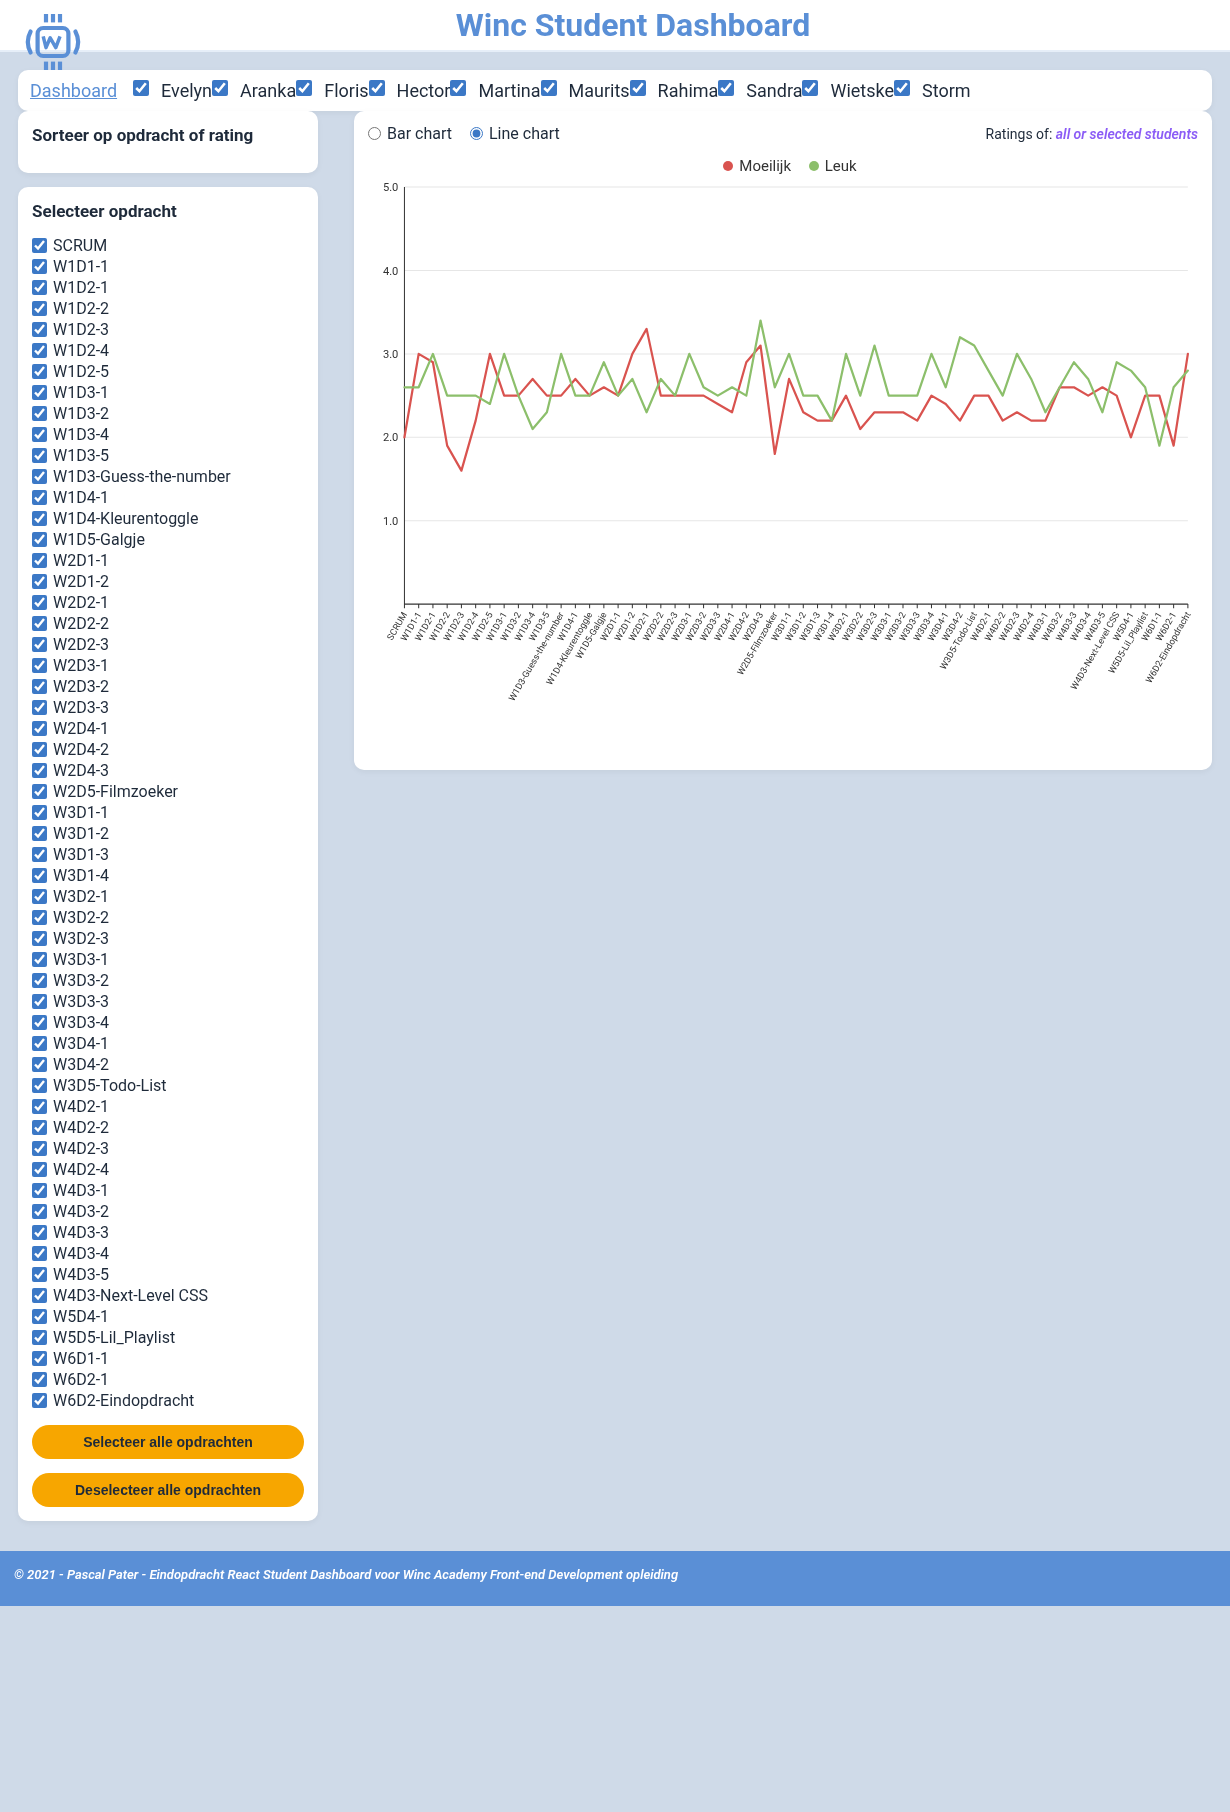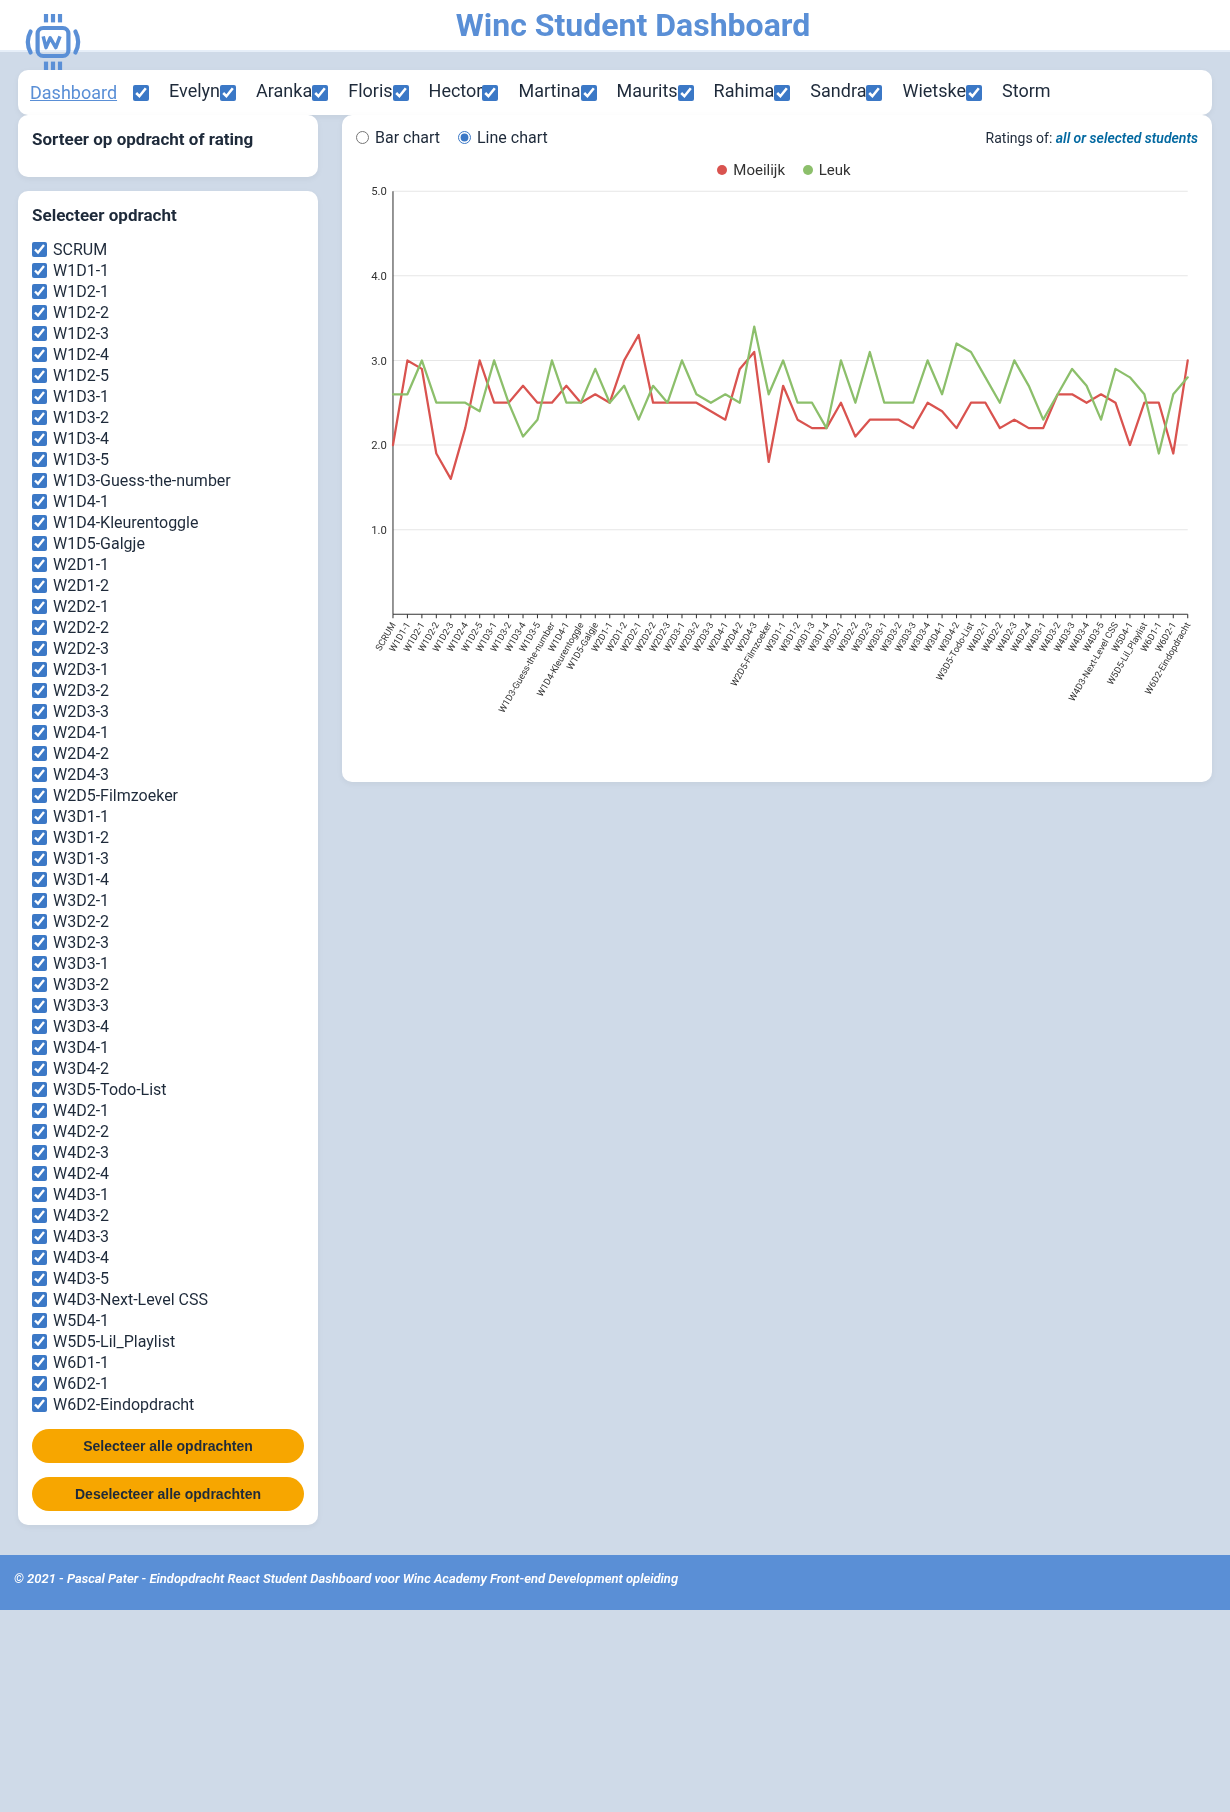--- a/index.html
+++ b/index.html
@@ -4,38 +4,38 @@
 <style>
   * { box-sizing: border-box; margin: 0; padding: 0; }
   body { font-family: -apple-system, BlinkMacSystemFont, "Segoe UI", Roboto, Arial, sans-serif; background: #cfdae8; color: #1e2a3a; }
   header.top { background: #fff; display: flex; align-items: center; padding: 6px 18px; border-bottom: 2px solid #e6eef8; }
   .logo-box { width: 36px; height: 36px; background: #fff; }
   .logo-box svg { width: 70px; height: 70px; }
   .app-title { flex: 1; text-align: center; font-size: 32px; font-weight: 700; color: #5a8fd6; }
   .page { padding: 18px; }
   .nav-card { background: #fff; border-radius: 10px; padding: 10px 12px; display: flex; flex-wrap: wrap; align-items: center; gap: 4px 16px; box-shadow: 0 2px 6px rgba(0,0,0,0.05); }
   .nav-link { color: #5a8fd6; text-decoration: underline; font-size: 18px; }
-  .nav-chk { display: inline-flex; align-items: flex-end; gap: 20px; font-size: 18px; color: #1e2a3a; }
+  .nav-chk { display: inline-flex; align-items: flex-start; gap: 12px; font-size: 18px; color: #1e2a3a; }
   .nav-chk input { width: 16px; height: 16px; accent-color: #3b78c6; }
   h1.page-title { text-align: center; font-size: 31px; font-weight: 700; color: #1e2a3a; margin: 22px 0 24px; }
-  .layout { display: flex; gap: 16px; align-items: flex-start; }
+  .layout { display: flex; gap: 28px; align-items: flex-start; }
   .col-left { width: 300px; display: flex; flex-direction: column; gap: 14px; }
   .card { background: #fff; border-radius: 10px; padding: 14px 14px; box-shadow: 0 2px 6px rgba(0,0,0,0.05); }
   .card h3 { font-size: 17px; font-weight: 700; margin-bottom: 14px; }
   .radio-row, .chk-row { display: flex; align-items: center; gap: 6px; font-size: 16px; padding: 1px 0; }
   .radio-row input { accent-color: #3b78c6; }
   .chk-row input { width: 15px; height: 15px; accent-color: #3b78c6; }
   .chk-list { display: flex; flex-direction: column; }
   .btn { width: 100%; background: #f7a600; border: none; border-radius: 18px; padding: 9px 8px; font-size: 14px; font-weight: 700; color: #1e2a3a; margin-top: 14px; cursor: pointer; }
   .col-right { flex: 1; padding-left: 8px; }
   .chart-card { background: #fff; border-radius: 10px; padding: 12px 14px 24px; box-shadow: 0 2px 6px rgba(0,0,0,0.05); }
   .chart-top { display: flex; justify-content: space-between; align-items: center; font-size: 15px; margin-bottom: 6px; }
   .chart-type { display: flex; gap: 18px; }
   .ratings-of { font-size: 14px; }
-  .ratings-of .yel { color: #0369a1; font-style: italic; font-weight: 600; margin-top: 36px; }
+  .ratings-of .yel { color: #8b5cf6; font-style: italic; font-weight: 600; margin-top: 36px; }
   .chart-wrap { position: relative; }
   .legend-top { text-align: center; font-size: 15px; color: #333; padding: 6px 0 4px; }
   .legend-top .dot { display: inline-block; width: 10px; height: 10px; border-radius: 50%; margin: 0 6px 0 14px; vertical-align: middle; }
   .legend-top span.lbl { vertical-align: middle; }
   svg.chart { width: 100%; height: auto; display: block; }
   .xlabel { font-size: 9px; fill: #333; }
   .ylabel { font-size: 11px; fill: #333; }
   footer.foot { background: #5a8fd6; color: #fff; font-size: 13px; font-style: italic; font-weight: 600; padding: 16px 14px 24px; margin-top: 12px; }
 </style>
 </head>

